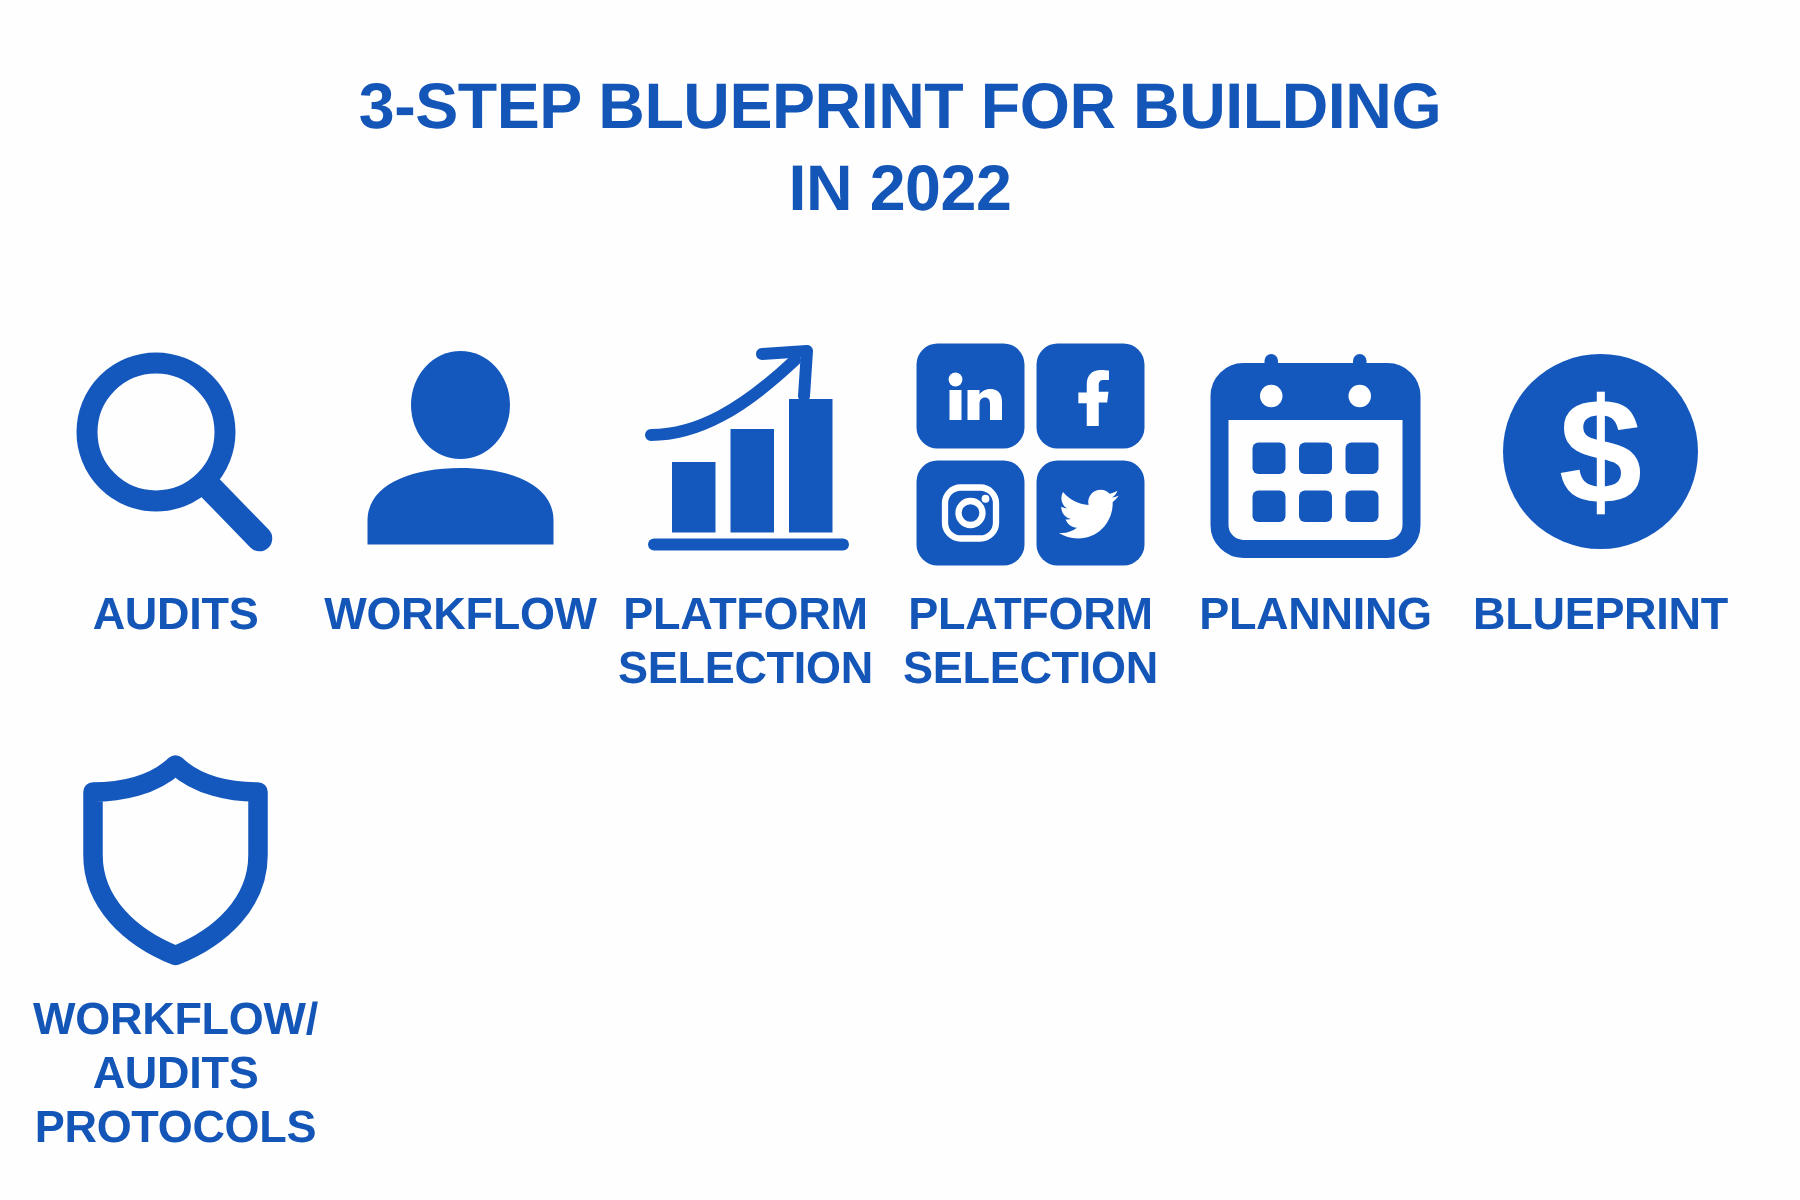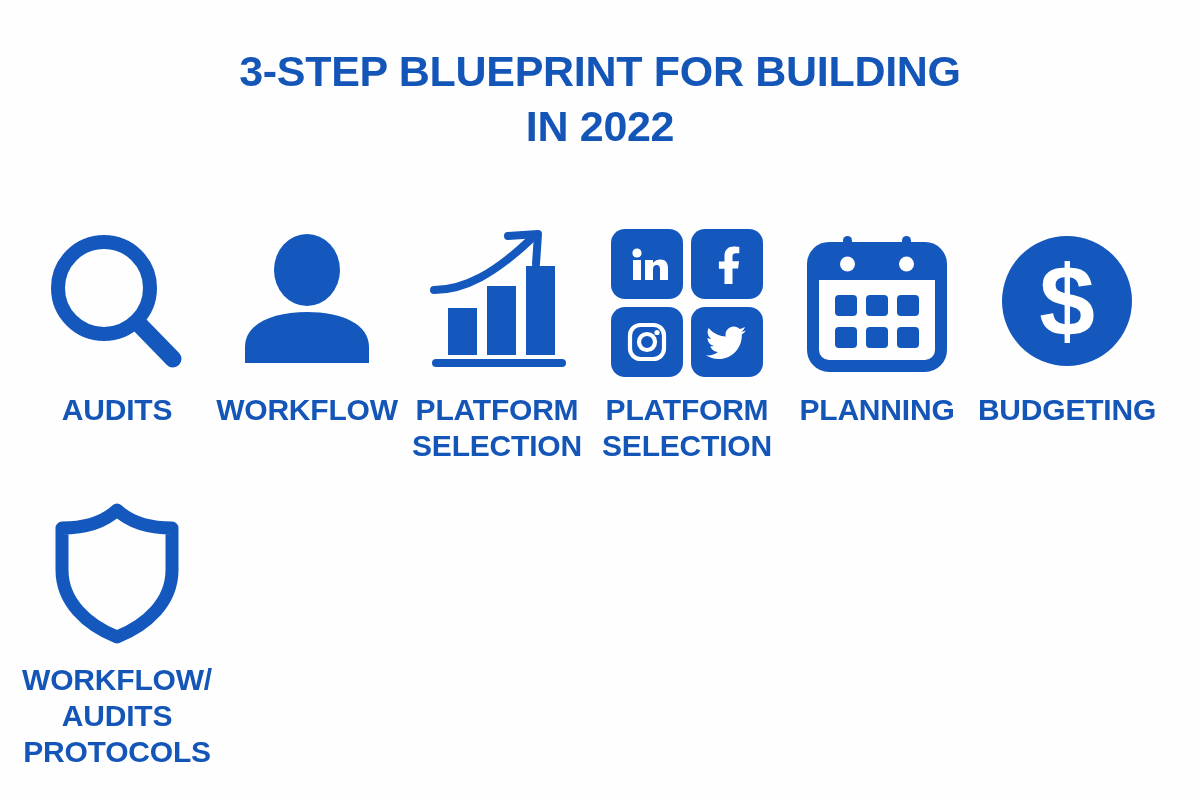--- a/index.html
+++ b/index.html
@@ -205,21 +205,21 @@
       <div class="cell-label">PLANNING</div>
     </div>
 
     <div class="cell">
       <div class="icon-box">
         <svg width="150" height="150" viewBox="0 0 150 150" aria-hidden="true">
           <circle cx="75" cy="73" r="65" fill="#1458BE"></circle>
           <text x="75" y="73" fill="#ffffff" font-family="Liberation Sans, sans-serif" font-size="100" font-weight="bold" text-anchor="middle" dominant-baseline="central">$</text>
         </svg>
       </div>
-      <div class="cell-label">BUDGETING</div>
+      <div class="cell-label">BLUEPRINT</div>
     </div>
 
     <div class="cell">
       <div class="icon-box">
         <svg width="150" height="150" viewBox="0 0 150 150" aria-hidden="true">
           <path d="M75 12 C60 26 38 30 20 30 V72 C20 104 45 127 75 139 C105 127 130 104 130 72 V30 C112 30 90 26 75 12 Z" fill="none" stroke="#1458BE" stroke-width="13" stroke-linejoin="round"></path>
         </svg>
       </div>
       <div class="cell-label">WORKFLOW/
 AUDITS PROTOCOLS</div>

